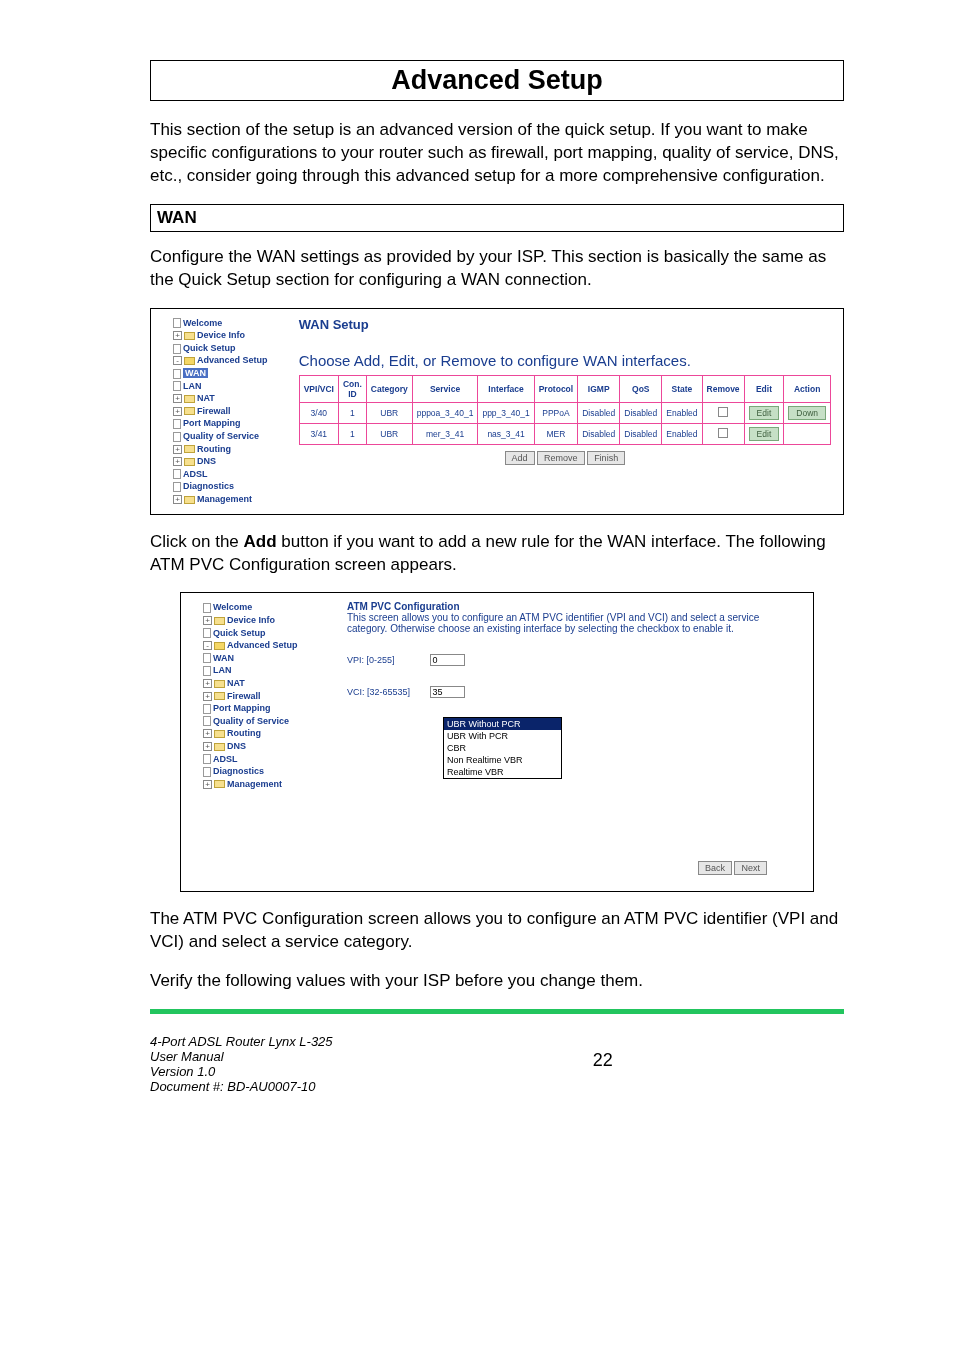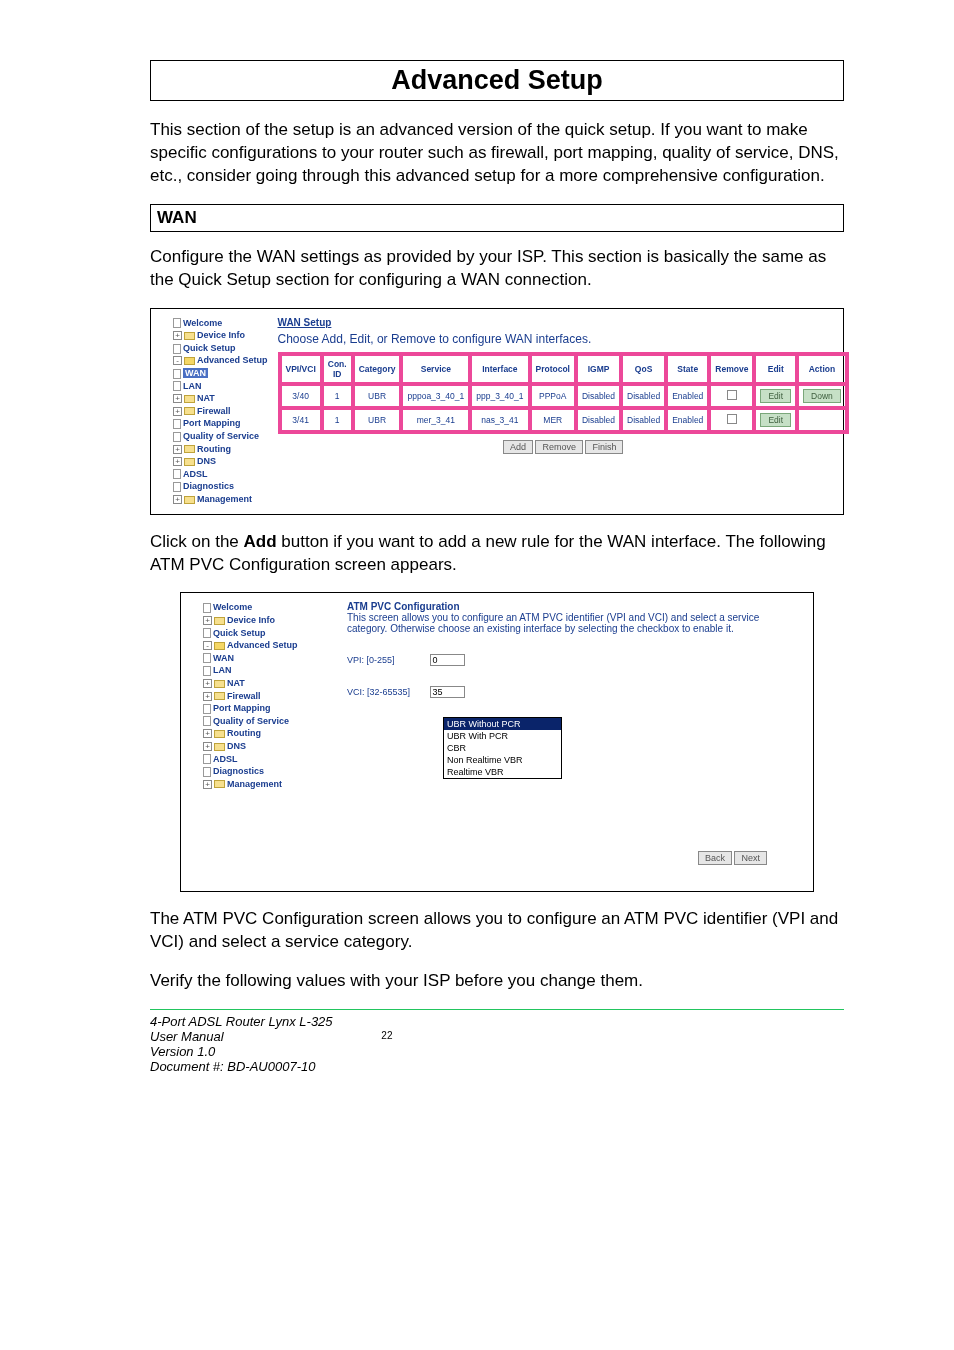--- a/index.html
+++ b/index.html
@@ -79,30 +79,30 @@
     vertical-align: middle;
     margin-right: 2px;
   }
   .tree a { color: #1a3d8f; text-decoration: none; }
   .tree .bold { font-weight: bold; }
   .treewan { background: #4a6fc3; color: #fff; padding: 0 2px; }
   .right-pane {
     flex: 1;
     padding: 2px 6px;
   }
-  .wan-title { font-size: 10px; font-weight: bold; color: #1a3d8f; margin-bottom: 4px; text-decoration: underline; }
-  .wan-sub { font-size: 12px; color: #1a3d8f; margin-bottom: 2px; }
+  .wan-title { font-size: 13px; font-weight: bold; color: #1a3d8f; margin-bottom: 20px; }
+  .wan-sub { font-size: 15px; color: #1a3d8f; margin-bottom: 2px; }
   table.wan {
     border-collapse: collapse;
     width: 100%;
     font-size: 8.5px;
     margin-top: 6px;
   }
   table.wan th, table.wan td {
-    border: 4px solid #ec4899;
+    border: 1px solid #ec4899;
     padding: 3px 4px;
     text-align: center;
     color: #1a3d8f;
   }
   table.wan th { font-weight: bold; }
   .btn-sm {
     display: inline-block;
     border: 1px solid #888;
     background: #e6e6e6;
     color: #555;
@@ -168,34 +168,34 @@
   }
   .drop {
     border:1px solid #000;
     background:#fff;
     width:119px;
     font-size:9px;
     color:#000;
   }
   .drop div { padding: 1px 3px; }
   .drop .hl { background: #0a246a; color: #fff; }
-  .nav-btns { position:absolute; bottom: 20px; right: 40px; }
+  .nav-btns { position:absolute; bottom: 10px; right: 40px; }
   .scr2-right { flex:1; padding: 2px 10px; position: relative; }
   .footer {
-    border-top: 1px solid #22c55e;
+    border-top: 5px solid #22c55e;
     margin-top: 16px;
-    padding-top: 4px;
+    padding-top: 20px;
     font-size: 13px;
     font-style: italic;
   }
   .footer-flex {
     display: flex;
   }
   .footer-left { flex: 1; }
-  .footer-center { flex: 1; text-align: left; font-style: normal; font-size: 10px; padding-top: 16px;}
+  .footer-center { flex: 1; text-align: right; font-style: normal; font-size: 18px; padding-top: 16px;}
 </style>
 </head>
 <body>
 
 <div class="page">
   <div class="title-box">
     <h1>Advanced Setup</h1>
   </div>
 
   <div class="para">This section of the setup is an advanced version of the quick setup.  If you want to make specific configurations to your router such as firewall, port mapping, quality of service, DNS, etc., consider going through this advanced setup for a more comprehensive configuration.</div>

